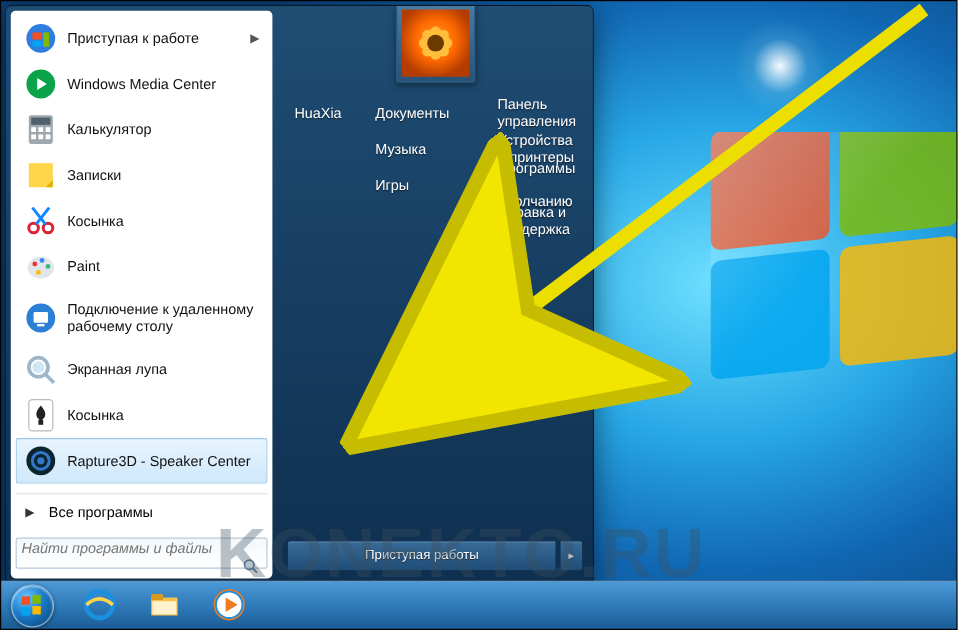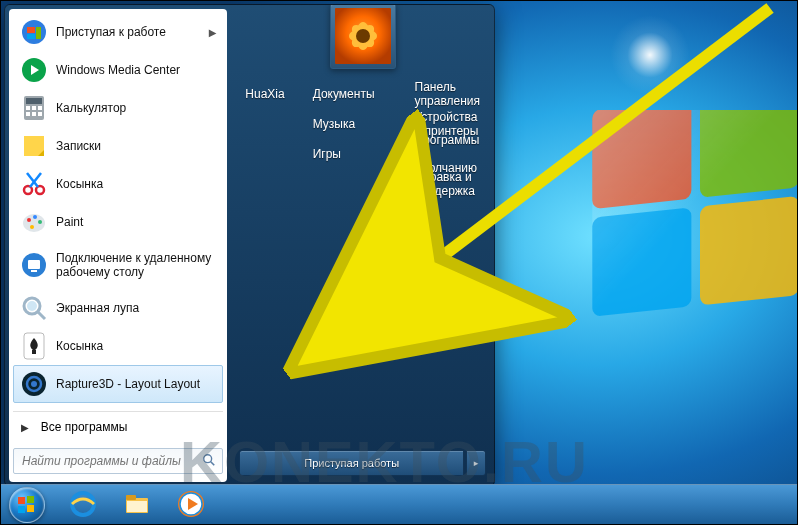--- a/index.html
+++ b/index.html
@@ -146,25 +146,26 @@
     gap: 12px;
     padding: 0 8px;
     margin-top: 2px;
   }
   .all-programs .arrow { color: #333; font-size: 10px; }
   .search-box {
     height: 24px;
     border: 1px solid #b7c9da;
     border-radius: 2px;
     display: flex;
-    align-items: center;
+    align-items: flex-end;
     padding: 0 6px;
     margin-top: 6px;
     background: linear-gradient(to bottom, #f4f8fb, #fff);
     position: relative;
+    flex-direction: column;
   }
   .search-box input {
     border: none;
     outline: none;
     width: 100%;
     font-size: 12px;
     color: #777;
     font-style: italic;
     background: transparent;
   }
@@ -423,21 +424,21 @@
           <span class="label">Косынка</span>
         </div>
         <div class="app-item selected">
           <div class="app-icon-box">
             <svg width="26" height="26" viewBox="0 0 26 26">
               <circle cx="13" cy="13" r="12" fill="#0a2430"></circle>
               <circle cx="13" cy="13" r="7" fill="none" stroke="#37c" stroke-width="2.5"></circle>
               <circle cx="13" cy="13" r="3" fill="#37c"></circle>
             </svg>
           </div>
-          <span class="label">Rapture3D - Layout Layout</span>
+          <span class="label">Rapture3D - Speaker Center</span>
         </div>
       </div>
 
     <div class="all-programs">
       <span class="arrow">▶</span>
       <span>Все программы</span>
     </div>
 
     <div class="search-box">
       <input type="text" placeholder="Найти программы и файлы" style="">

